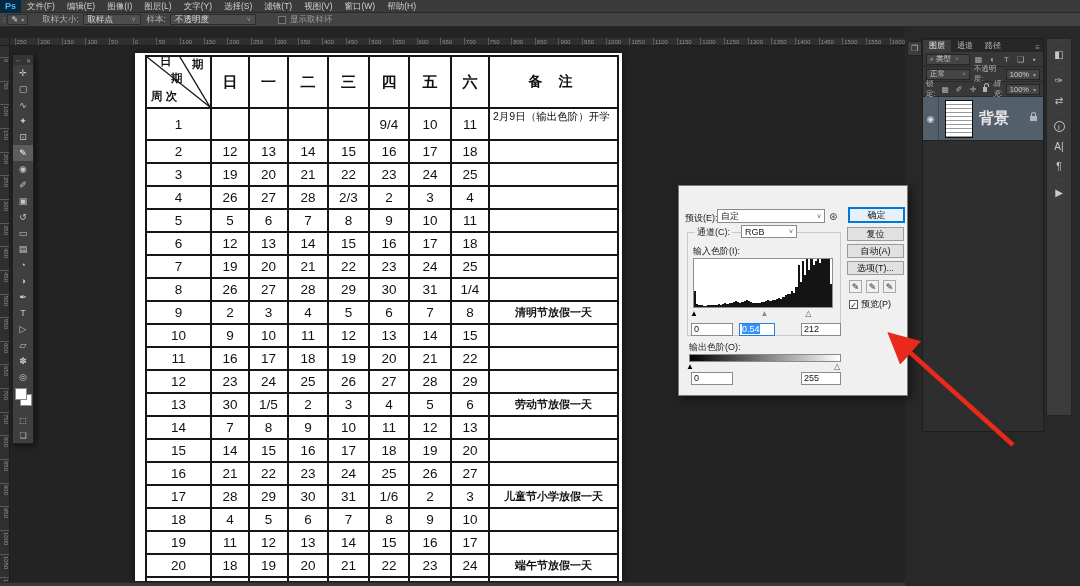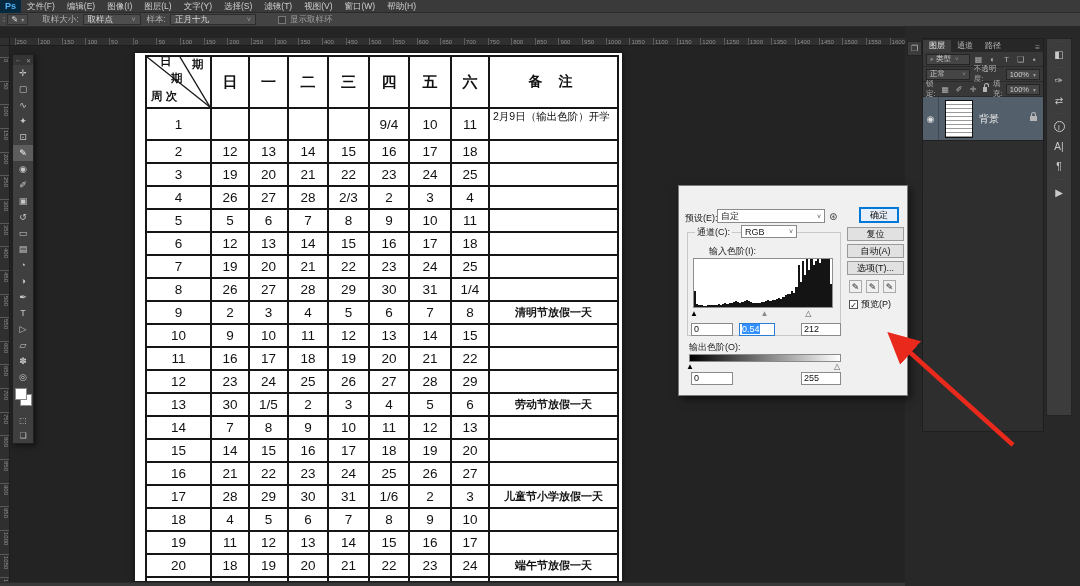--- a/index.html
+++ b/index.html
@@ -68,21 +68,21 @@
   #lp-menu{margin-left:auto;color:#9a9a9a;font-size:8px;padding-right:3px;}
   .lp-row{display:flex;align-items:center;height:15px;padding:0 3px;background:#383838;border-bottom:1px solid #2a2a2a;color:#b5b5b5;font-size:7.5px;}
   .lp-box{display:flex;align-items:center;background:#454545;border:1px solid #252525;height:11px;padding:0 3px;color:#cfcfcf;}
   .lp-box .dd{font-size:6px;color:#999;margin-left:4px;}
   .ficon{width:11px;text-align:center;color:#b0b0b0;font-size:8px;margin-left:3px;}
   .lockicon{position:relative;width:7px;height:5px;background:#b5b5b5;margin-left:4px;}
   .lockicon:before{content:"";position:absolute;left:1px;top:-4px;width:3px;height:3px;border:1px solid #b5b5b5;border-bottom:none;border-radius:3px 3px 0 0;}
   #layer-row{display:flex;align-items:center;height:44px;background:#53606c;border-bottom:1px solid #222;}
   #eye-well{width:16px;text-align:center;color:#ddd;font-size:9px;border-right:1px solid #3e4850;align-self:stretch;line-height:44px;}
   #layer-thumb{width:28px;height:38px;margin:0 6px;background:repeating-linear-gradient(#ffffff 0 3px,#9a9a9a 3px 4px);border:1px solid #111;}
-  #layer-name{color:#e8e8e8;font-size:10px;flex:1;}
+  #layer-name{color:#e8e8e8;font-size:15px;flex:1;font-weight:bold;}
   #layer-lock{margin-right:6px;}
   #lp-body{height:270px;background:#2e2e2e;}
   #right-strip{position:absolute;left:141px;top:11px;width:26px;height:378px;background:#3c3c3c;border:1px solid #242424;}
   .dots{color:#6d6d6d;font-size:6px;text-align:center;height:6px;line-height:5px;letter-spacing:1px;}
   .dock-icon{width:24px;height:20px;color:#c9c9c9;font-size:10px;text-align:center;line-height:20px;}
   .circ-i{display:inline-block;width:11px;height:11px;border:1px solid #c9c9c9;border-radius:50%;font-size:8px;line-height:11px;}
 
   
   #levels{left:678px;top:185px;width:230px;height:211px;background:#f0f0f0;border:1px solid #7a7a7a;box-shadow:3px 3px 8px rgba(0,0,0,.55);font-size:9.5px;color:#1a1a1a;}
   #lv-title{height:17px;background:#ffffff;display:flex;align-items:center;padding:0 6px;}
@@ -136,21 +136,21 @@
       <span>✎</span>
       <span class="dd" style="font-size:6px;color:#999;margin-left:3px;">▾</span>
     </span>
     <span class="opt-label">取样大小:</span>
     <span class="opt-combo">
       <span>取样点</span>
       <span class="dd">˅</span>
     </span>
     <span class="opt-label">样本:</span>
     <span class="opt-combo" style="min-width:86px;">
-      <span>正月十九</span>
+      <span>不透明度</span>
       <span class="dd">˅</span>
     </span>
     <span class="opt-check">
       <span class="cbox"></span>
       <span>显示取样环</span>
     </span>
   </div>
 
 
   <div class="abs" id="canvas"></div>
@@ -561,21 +561,21 @@
         </span>
       </div>
       <div class="lp-row">
         <span>锁定:</span>
         <span id="lock-icons" style="display:flex;align-items:center;">
             <div class="ficon">▦</div>
             <div class="ficon">✐</div>
             <div class="ficon">✛</div>
           </span>
         <span class="lockicon"></span>
-        <span style="margin-left:6px;">填充:</span>
+        <span style="margin-left:6px;font-style:italic;">填充:</span>
         <span class="lp-box" style="margin-left:2px;">
           <span>100%</span>
           <span class="dd">▾</span>
         </span>
       </div>
       <div id="layer-row">
         <span id="eye-well">◉</span>
         <span id="layer-thumb"></span>
         <span id="layer-name">背景</span>
         <span class="lockicon" id="layer-lock"></span>
@@ -599,39 +599,39 @@
   </div>
 
   <div class="abs" id="levels">
     <span class="lv-label" style="left:6px;top:26px;">预设(E):</span>
     <span class="win-combo" style="left:38px;top:23px;width:108px;">
       <span>自定</span>
       <span class="dd">˅</span>
     </span>
     <span class="lv-label" style="left:150px;top:25px;font-size:10px;color:#444;">⊛</span>
 
-    <div class="win-btn default" style="left:180px;top:21px;width:40px;">确定</div>
+    <div class="win-btn default" style="left:169px;top:21px;width:57px;">确定</div>
     <div class="win-btn" style="left:168px;top:41px;width:57px;">复位</div>
     <div class="win-btn" style="left:168px;top:58px;width:57px;">自动(A)</div>
     <div class="win-btn" style="left:168px;top:75px;width:57px;">选项(T)...</div>
     <div class="ed-btn" style="left:170px;top:94px;">✎</div>
     <div class="ed-btn" style="left:187px;top:94px;">✎</div>
     <div class="ed-btn" style="left:204px;top:94px;">✎</div>
     <span class="wincheck" style="left:170px;top:112px;">
       <span class="wcbox">✓</span>
       <span>预览(P)</span>
     </span>
 
     <div id="lv-group"></div>
     <span class="lv-label" style="left:16px;top:40px;background:#f0f0f0;padding:0 2px;">通道(C):</span>
     <span class="win-combo" style="left:62px;top:39px;width:56px;height:13px;">
       <span>RGB</span>
       <span class="dd">˅</span>
     </span>
-    <span class="lv-label" style="left:30px;top:59px;">输入色阶(I):</span>
+    <span class="lv-label" style="left:14px;top:59px;">输入色阶(I):</span>
     <div id="lv-histo">
         <div class="hbar" style="height: 34%;"></div>
         <div class="hbar" style="height: 7%;"></div>
         <div class="hbar" style="height: 5%;"></div>
         <div class="hbar" style="height: 4%;"></div>
         <div class="hbar" style="height: 3%;"></div>
         <div class="hbar" style="height: 3%;"></div>
         <div class="hbar" style="height: 4%;"></div>
         <div class="hbar" style="height: 5%;"></div>
         <div class="hbar" style="height: 4%;"></div>

